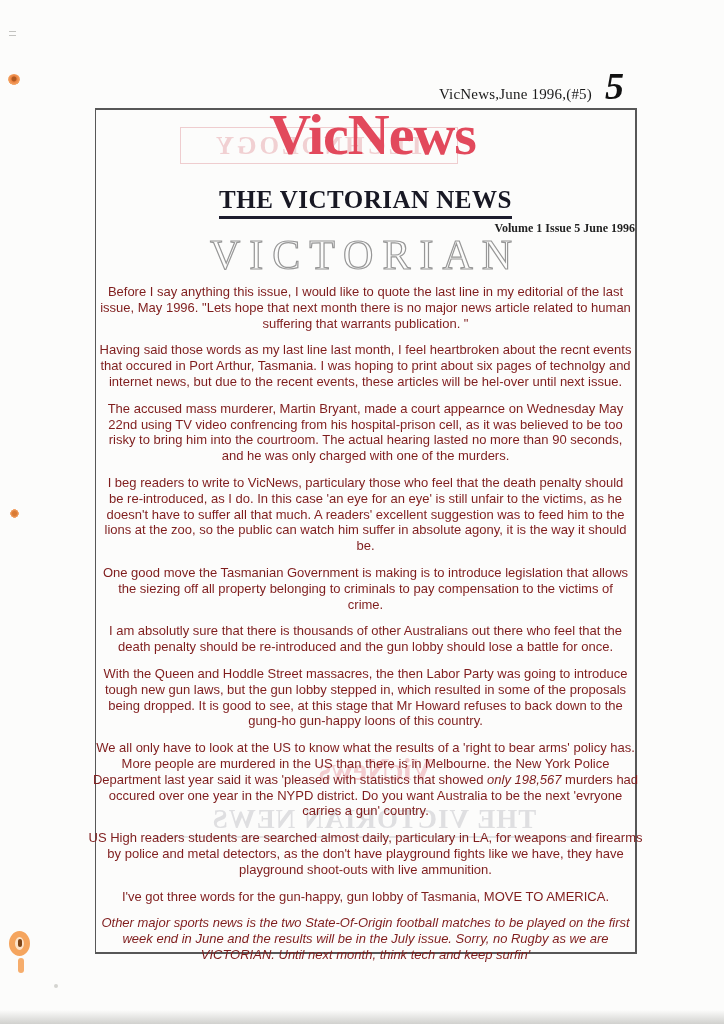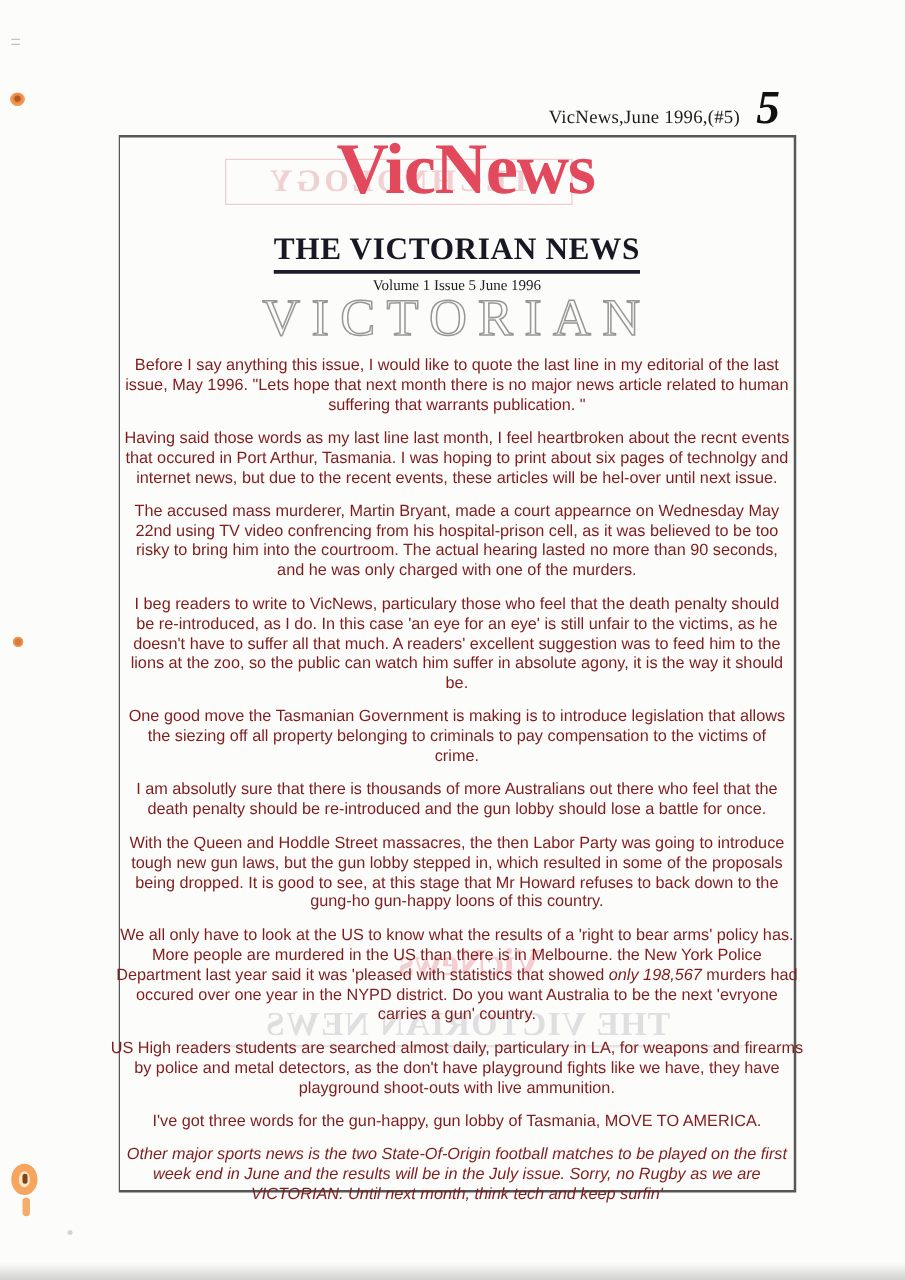--- a/index.html
+++ b/index.html
@@ -56,23 +56,23 @@
   }
   .paper-title-wrap { text-align: center; margin-top: 20px; }
   .paper-title {
     display: inline-block;
     font-family: "Liberation Serif", serif;
     font-size: 25px; font-weight: bold; color: #181824;
     letter-spacing: 0.5px;
     border-bottom: 3px solid #1d1d2e; padding-bottom: 2px;
   }
   .volume-line {
-    margin-top: 2px; text-align: center;
-    font-family: "Liberation Serif", serif;
-    font-size: 12px; font-weight: normal; color: #222;
+    margin-top: 2px; text-align: right;
+    font-family: "Liberation Serif", serif;
+    font-size: 12px; font-weight: bold; color: #222;
   }
   .editorial-title {
     margin-top: -2px; text-align: center;
     font-family: "Liberation Serif", serif;
     font-size: 42px; line-height: 1.0; letter-spacing: 9px;
     color: transparent;
     -webkit-text-stroke: 1.2px #979797;
   }
 
   
@@ -181,21 +181,21 @@
 
     <div class="bleed-logo">VicNews</div>
     <div class="bleed-title">THE VICTORIAN NEWS</div>
 
     <div class="body">
       <p>Before I say anything this issue, I would like to quote the last line in my editorial of the last issue, May 1996.  "Lets hope that next month there is no major news article related to human suffering that warrants publication. "</p>
       <p>Having said those words as my last line last month, I feel heartbroken about the recnt events that occured in Port Arthur, Tasmania. I was hoping to print about six pages of technolgy and internet news, but due to the recent events, these articles will be hel-over until next issue.</p>
       <p>The accused mass murderer, Martin Bryant, made a court appearnce on Wednesday May 22nd using TV video confrencing from his hospital-prison cell, as it was believed to be too risky to bring him into the courtroom. The actual hearing lasted no more than 90 seconds, and he was only charged with one of the murders.</p>
       <p>I beg readers to write to VicNews, particulary those who feel that the death penalty should be re-introduced, as I do. In this case 'an eye for an eye' is still unfair to the victims, as he doesn't have to suffer all that much. A readers' excellent suggestion was to feed him to the lions at the zoo, so the public can watch him suffer in absolute agony, it is the way it should be.</p>
       <p>One good move the Tasmanian Government is making is to introduce legislation that allows the siezing off all property belonging to criminals to pay compensation to the victims of crime.</p>
-      <p>I am absolutly sure that there is thousands of more Australians out there who feel that the death penalty should be re-introduced and the gun lobby should lose a battle for once.</p>
+      <p>I am absolutly sure that there is thousands of other Australians out there who feel that the death penalty should be re-introduced and the gun lobby should lose a battle for once.</p>
       <p>With the Queen and Hoddle Street massacres, the then Labor Party was going to introduce tough new gun laws, but the gun lobby stepped in, which resulted in some of the proposals being dropped. It is good to see, at this stage that Mr Howard refuses to back down to the gung-ho gun-happy loons of this country.</p>
       <p class="wide"><span>We all only have to look at the US to know  what the results of a 'right to bear arms' policy has. More people are murdered in the US than there is in Melbourne. the New York Police Department last year said it was 'pleased with statistics that showed </span><em>only 198,567</em><span> murders had occured over one year in the NYPD district. Do you want Australia to be the next 'evryone carries a gun' country.</span></p>
       <p class="wide">US High readers students are searched almost daily, particulary in LA, for weapons and firearms by police and metal detectors, as the don't have playground fights like we have, they have playground shoot-outs with live ammunition.</p>
       <p>I've got three words for the gun-happy, gun lobby of Tasmania, MOVE TO AMERICA.</p>
       <p>Other major sports news is the two State-Of-Origin football matches to be played on the first week end in June and the results will be in the July issue. Sorry, no Rugby as we are VICTORIAN. Until next month, think tech and keep surfin'</p>
     </div>
   </div>
 
   <div class="bottom-shadow"></div>
 </div>

